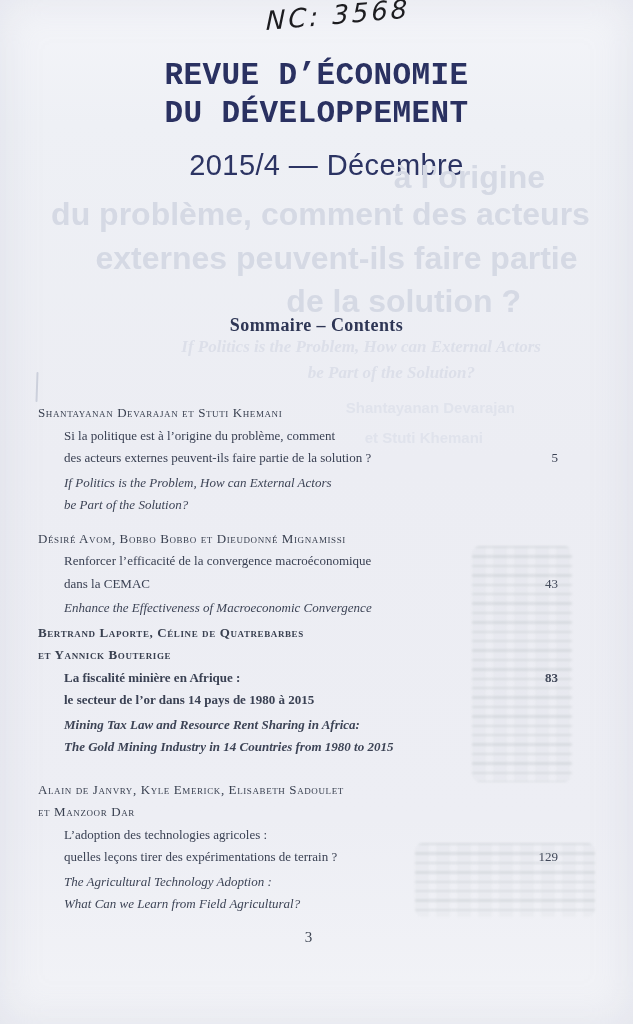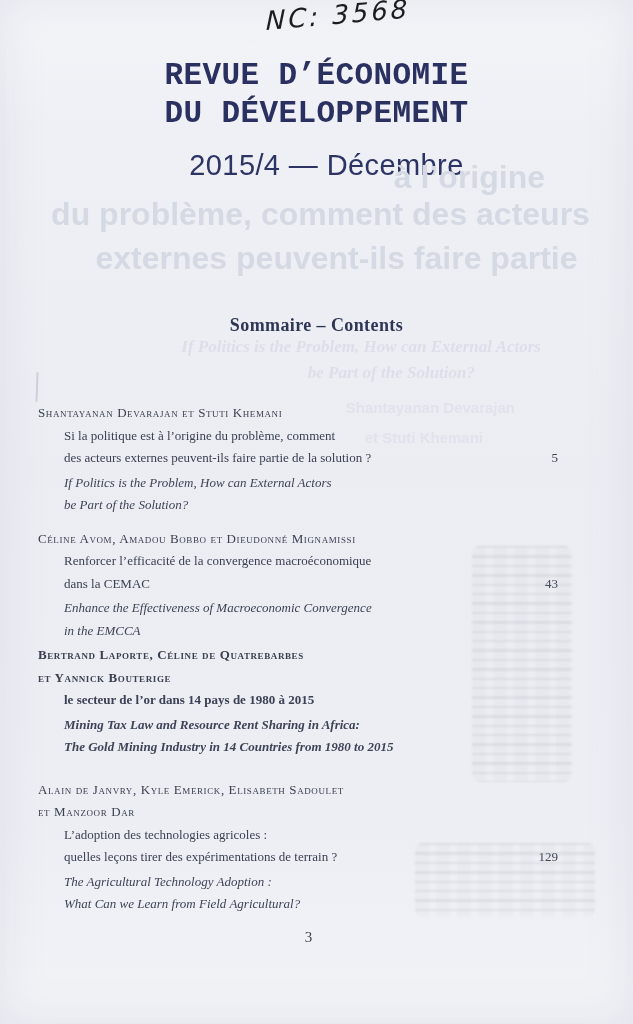--- a/index.html
+++ b/index.html
@@ -132,20 +132,21 @@
 
   <div class="masthead">
     <div>REVUE D’ÉCONOMIE</div>
     <div>DU DÉVELOPPEMENT</div>
   </div>
   <div class="issue">2015/4 — Décembre</div>
 
   <div class="ghost g1">à l’origine</div>
   <div class="ghost g2">du problème, comment des acteurs</div>
   <div class="ghost g3">externes peuvent-ils faire partie</div>
+  <div class="ghost g4">de la solution ?</div>
   <div class="ghost-it s1">If Politics is the Problem, How can External Actors</div>
   <div class="ghost-it s2">be Part of the Solution?</div>
   <div class="ghost-au a1">Shantayanan Devarajan</div>
   <div class="ghost-au a2">et Stuti Khemani</div>
 
   <div class="pen-mark"></div>
 
   <div class="contents-heading">Sommaire – Contents</div>
 
   <div class="toc">
@@ -161,40 +162,41 @@
       </div>
       <div class="row en first">
         <span>If Politics is the Problem, How can External Actors</span>
       </div>
       <div class="row en">
         <span>be Part of the Solution?</span>
       </div>
     </div>
 
     <div class="entry e2">
-      <div class="authors">Céline Avom, Amadou Bobbo et Dieudonné Mignamissi</div>
+      <div class="authors">Désiré Avom, Bobbo Bobbo et Dieudonné Mignamissi</div>
       <div class="row fr">
         <span>Renforcer l’efficacité de la convergence macroéconomique</span>
       </div>
       <div class="row fr">
         <span>dans la CEMAC</span>
         <span class="pagenum">43</span>
       </div>
       <div class="row en first">
         <span>Enhance the Effectiveness of Macroeconomic Convergence</span>
-      </div>
-      <div class="row en">
-        <span>in the EMCCA</span>
       </div>
     </div>
 
     <div class="entry e3">
       <div class="authors">Bertrand Laporte, Céline de Quatrebarbes</div>
       <div class="authors">et Yannick Bouterige</div>
       <div class="row fr">
+        <span>La fiscalité minière en Afrique :</span>
+        <span class="pagenum">83</span>
+      </div>
+      <div class="row fr">
         <span>le secteur de l’or dans 14 pays de 1980 à 2015</span>
       </div>
       <div class="row en first">
         <span>Mining Tax Law and Resource Rent Sharing in Africa:</span>
       </div>
       <div class="row en">
         <span>The Gold Mining Industry in 14 Countries from 1980 to 2015</span>
       </div>
     </div>
 

